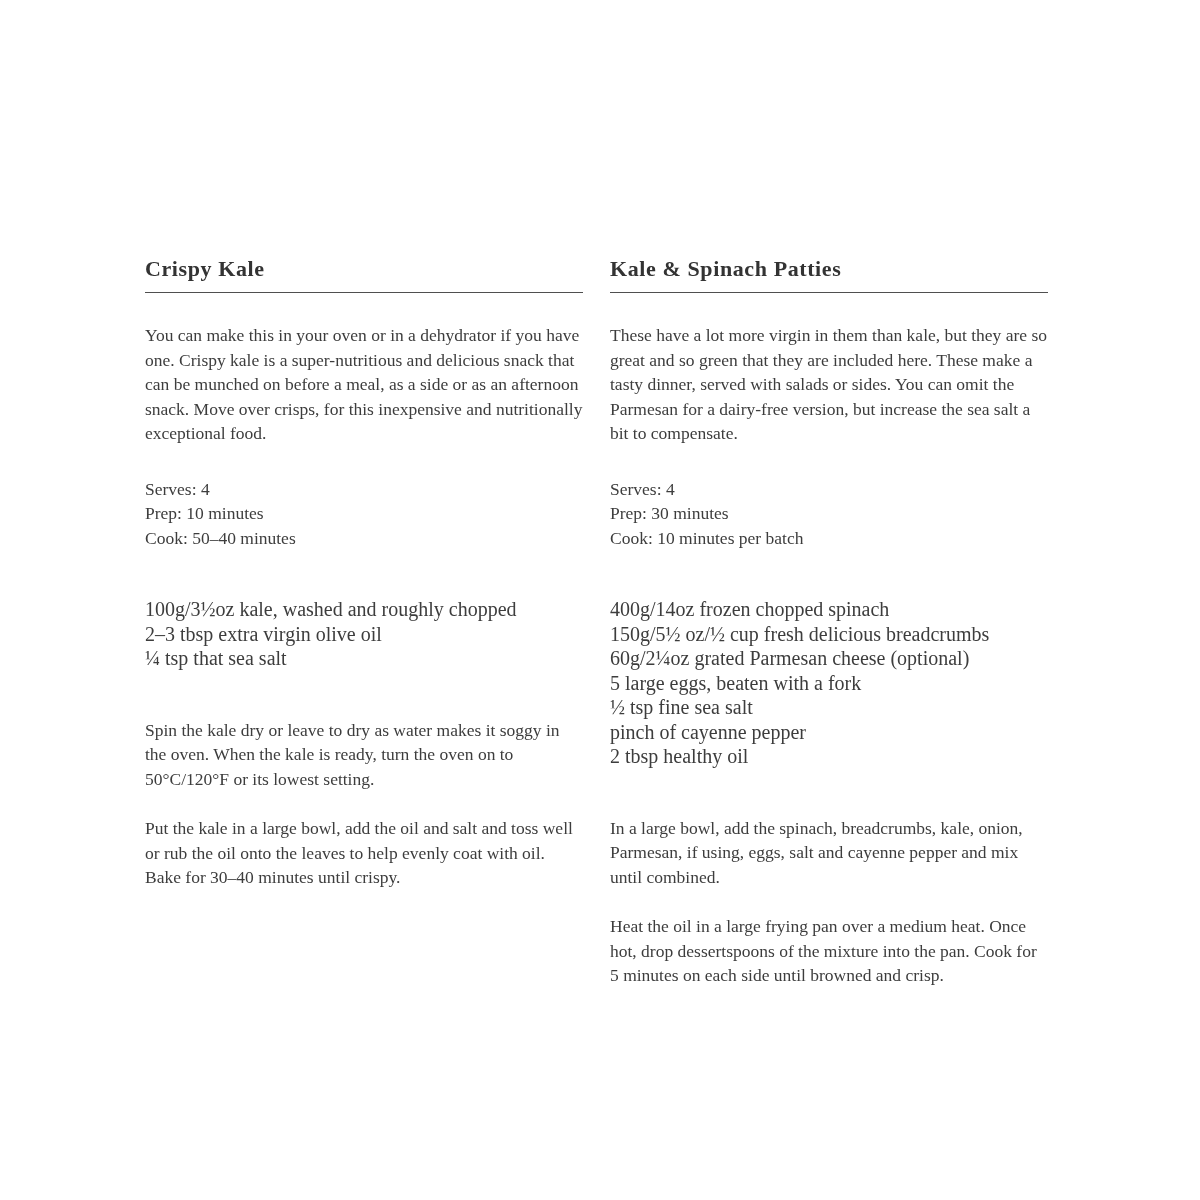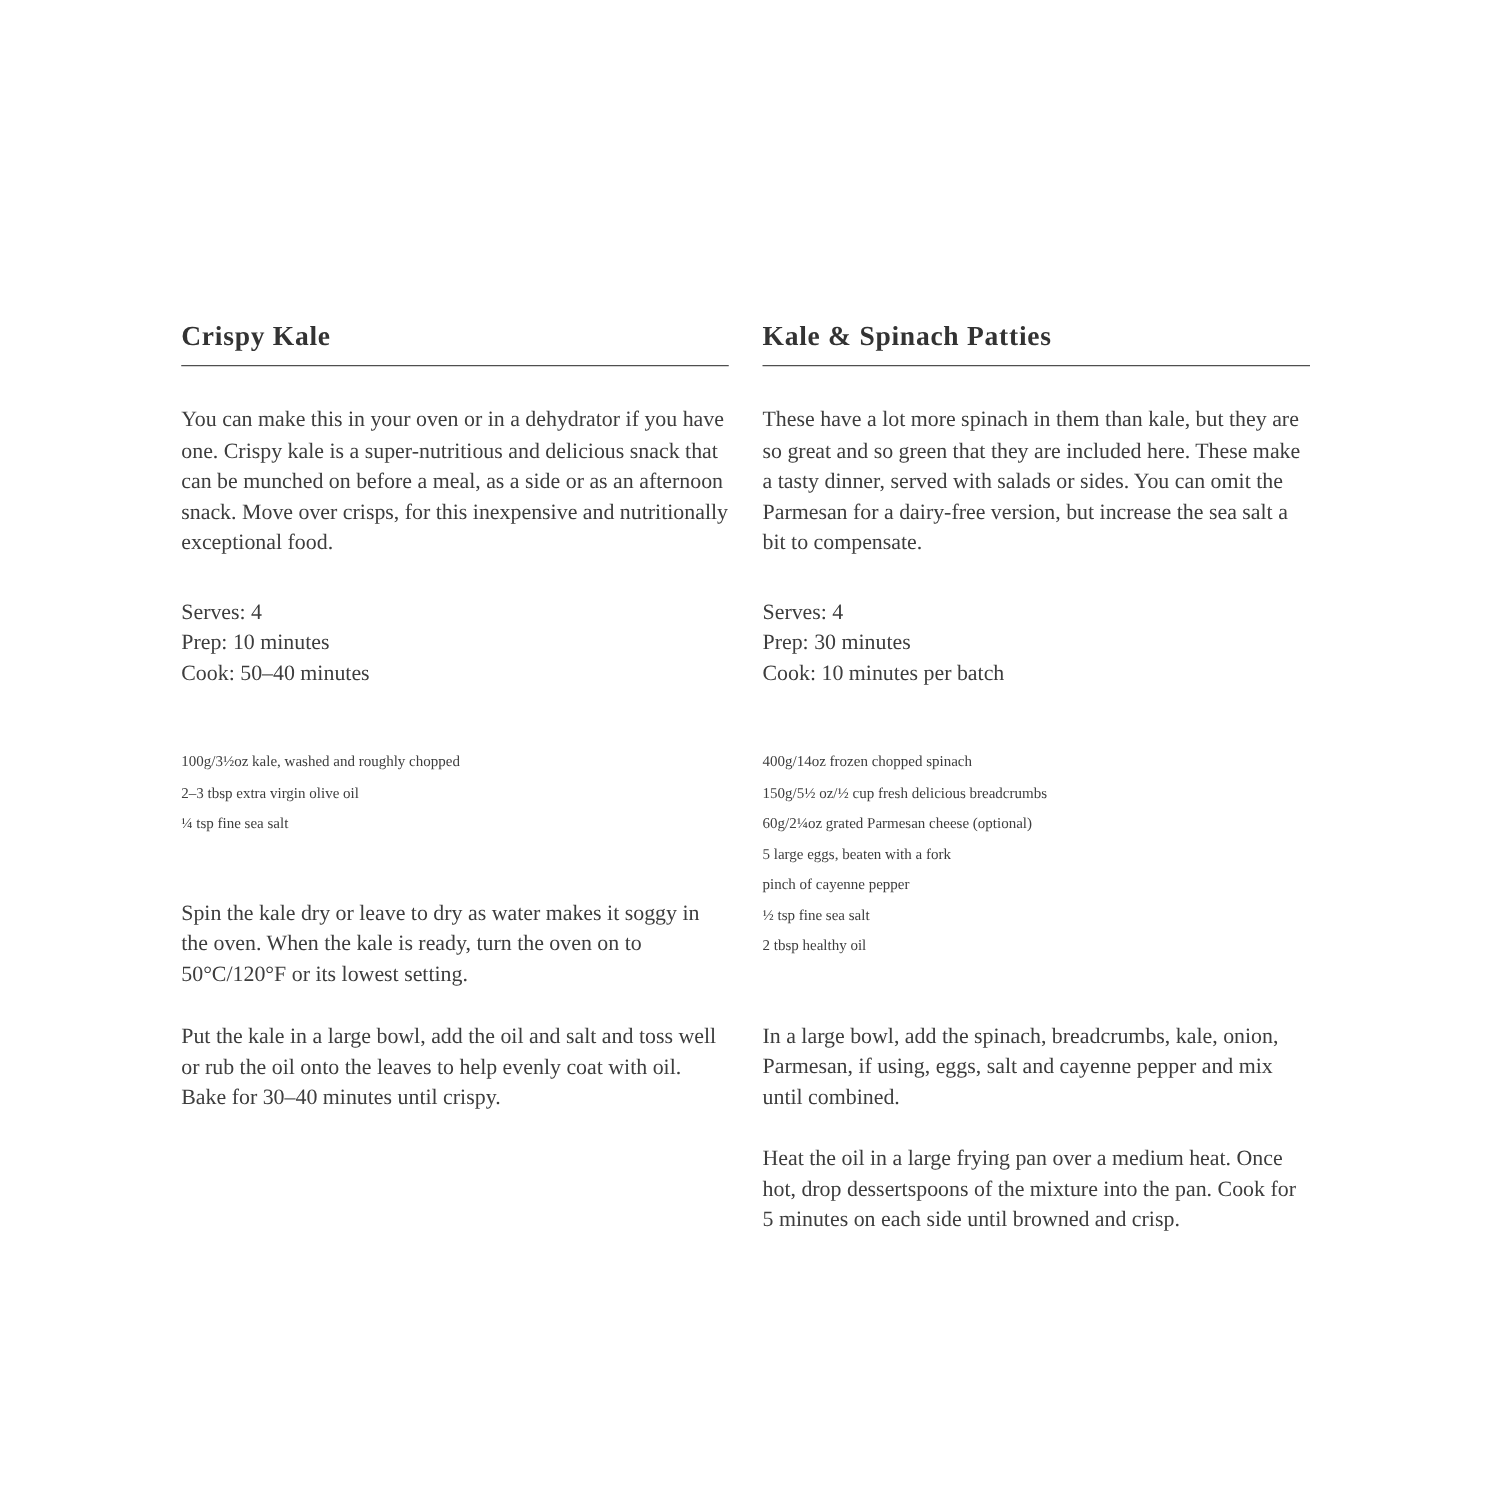--- a/index.html
+++ b/index.html
@@ -42,21 +42,21 @@
     font-size: 17.5px;
     line-height: 24.5px;
   }
   .meta {
     margin-top: 31px;
     font-size: 17.5px;
     line-height: 24.5px;
   }
   .ingredients {
     margin-top: 47px;
-    font-size: 12px;
+    font-size: 20px;
     line-height: 24.5px;
   }
   .method-para {
     margin: 25px 0 0 0;
     font-size: 17.5px;
     line-height: 24.5px;
   }
   .method-para.first {
     margin-top: 47px;
     font-family: Liberation Serif, serif;
@@ -75,46 +75,46 @@
 
     <div class="meta">
       <div>Serves: 4</div>
       <div>Prep: 10 minutes</div>
       <div>Cook: 50–40 minutes</div>
     </div>
 
     <div class="ingredients">
       <div>100g/3½oz kale, washed and roughly chopped</div>
       <div>2–3 tbsp extra virgin olive oil</div>
-      <div>¼ tsp fine sea salt</div>
+      <div>¼ tsp that sea salt</div>
     </div>
 
     <p class="method-para first">Spin the kale dry or leave to dry as water makes it soggy in the oven. When the kale is ready, turn the oven on to 50°C/120°F or its lowest setting.</p>
     <p class="method-para">Put the kale in a large bowl, add the oil and salt and toss well or rub the oil onto the leaves to help evenly coat with oil. Bake for 30–40 minutes until crispy.</p>
   </section>
 
   <section class="column col-right">
     <h2 class="recipe-title">Kale &amp; Spinach Patties</h2>
     <hr class="title-rule">
 
-    <p class="intro">These have a lot more spinach in them than kale, but they are so great and so green that they are included here. These make a tasty dinner, served with salads or sides. You can omit the Parmesan for a dairy-free version, but increase the sea salt a bit to compensate.</p>
+    <p class="intro">These have a lot more virgin in them than kale, but they are so great and so green that they are included here. These make a tasty dinner, served with salads or sides. You can omit the Parmesan for a dairy-free version, but increase the sea salt a bit to compensate.</p>
 
     <div class="meta">
       <div>Serves: 4</div>
       <div>Prep: 30 minutes</div>
       <div>Cook: 10 minutes per batch</div>
     </div>
 
     <div class="ingredients">
       <div>400g/14oz frozen chopped spinach</div>
       <div>150g/5½ oz/½ cup fresh delicious breadcrumbs</div>
       <div>60g/2¼oz grated Parmesan cheese (optional)</div>
       <div>5 large eggs, beaten with a fork</div>
+      <div>½ tsp fine sea salt</div>
       <div>pinch of cayenne pepper</div>
-      <div>½ tsp fine sea salt</div>
       <div>2 tbsp healthy oil</div>
     </div>
 
     <p class="method-para first">In a large bowl, add the spinach, breadcrumbs, kale, onion, Parmesan, if using, eggs, salt and cayenne pepper and mix until combined.</p>
     <p class="method-para">Heat the oil in a large frying pan over a medium heat. Once hot, drop dessertspoons of the mixture into the pan. Cook for 5 minutes on each side until browned and crisp.</p>
   </section>
 
 </div>
 
 </body></html>

